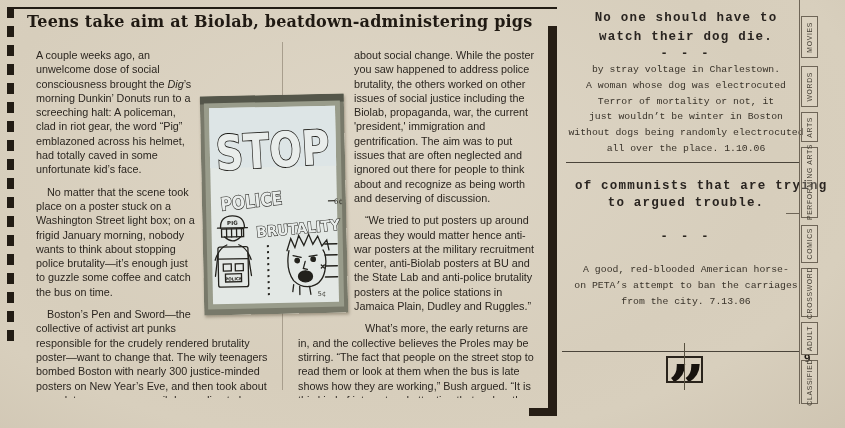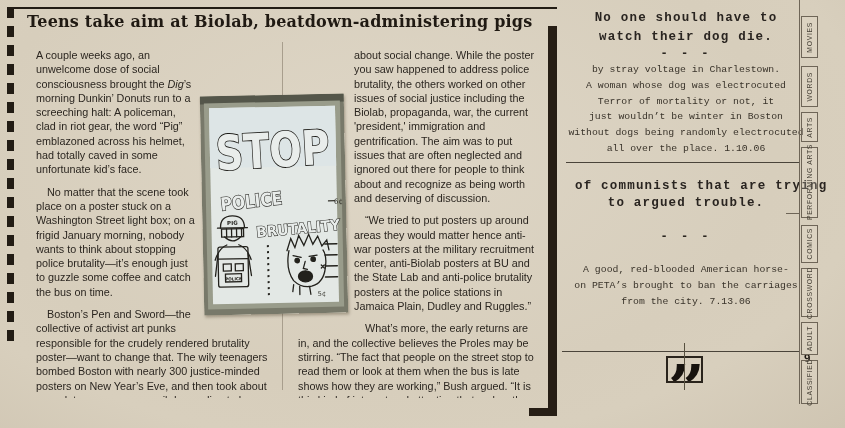--- a/index.html
+++ b/index.html
@@ -174,21 +174,21 @@
   </div>
   <div class="hr1"></div>
 
   <div class="sbh q2h">
     <div class="ln">of communists that are trying</div>
     <div class="ln">to argued trouble.</div>
   </div>
   <div class="sbd d2">- - -</div>
   <div class="sbb q2b">
     <div class="ln">A good, red-blooded American horse-</div>
-    <div class="ln">on PETA’s brought to ban the carriages</div>
+    <div class="ln">on PETA’s attempt to ban the carriages</div>
     <div class="ln">from the city. 7.13.06</div>
   </div>
   <div class="hr2"></div>
 
   <div class="vline"></div>
   <div class="qbox">
     <svg width="37" height="27">
       <text x="18.5" y="52" text-anchor="middle" font-family="DejaVu Serif, serif" font-weight="bold" font-size="64" fill="#17130e">”</text>
     </svg>
   </div>

